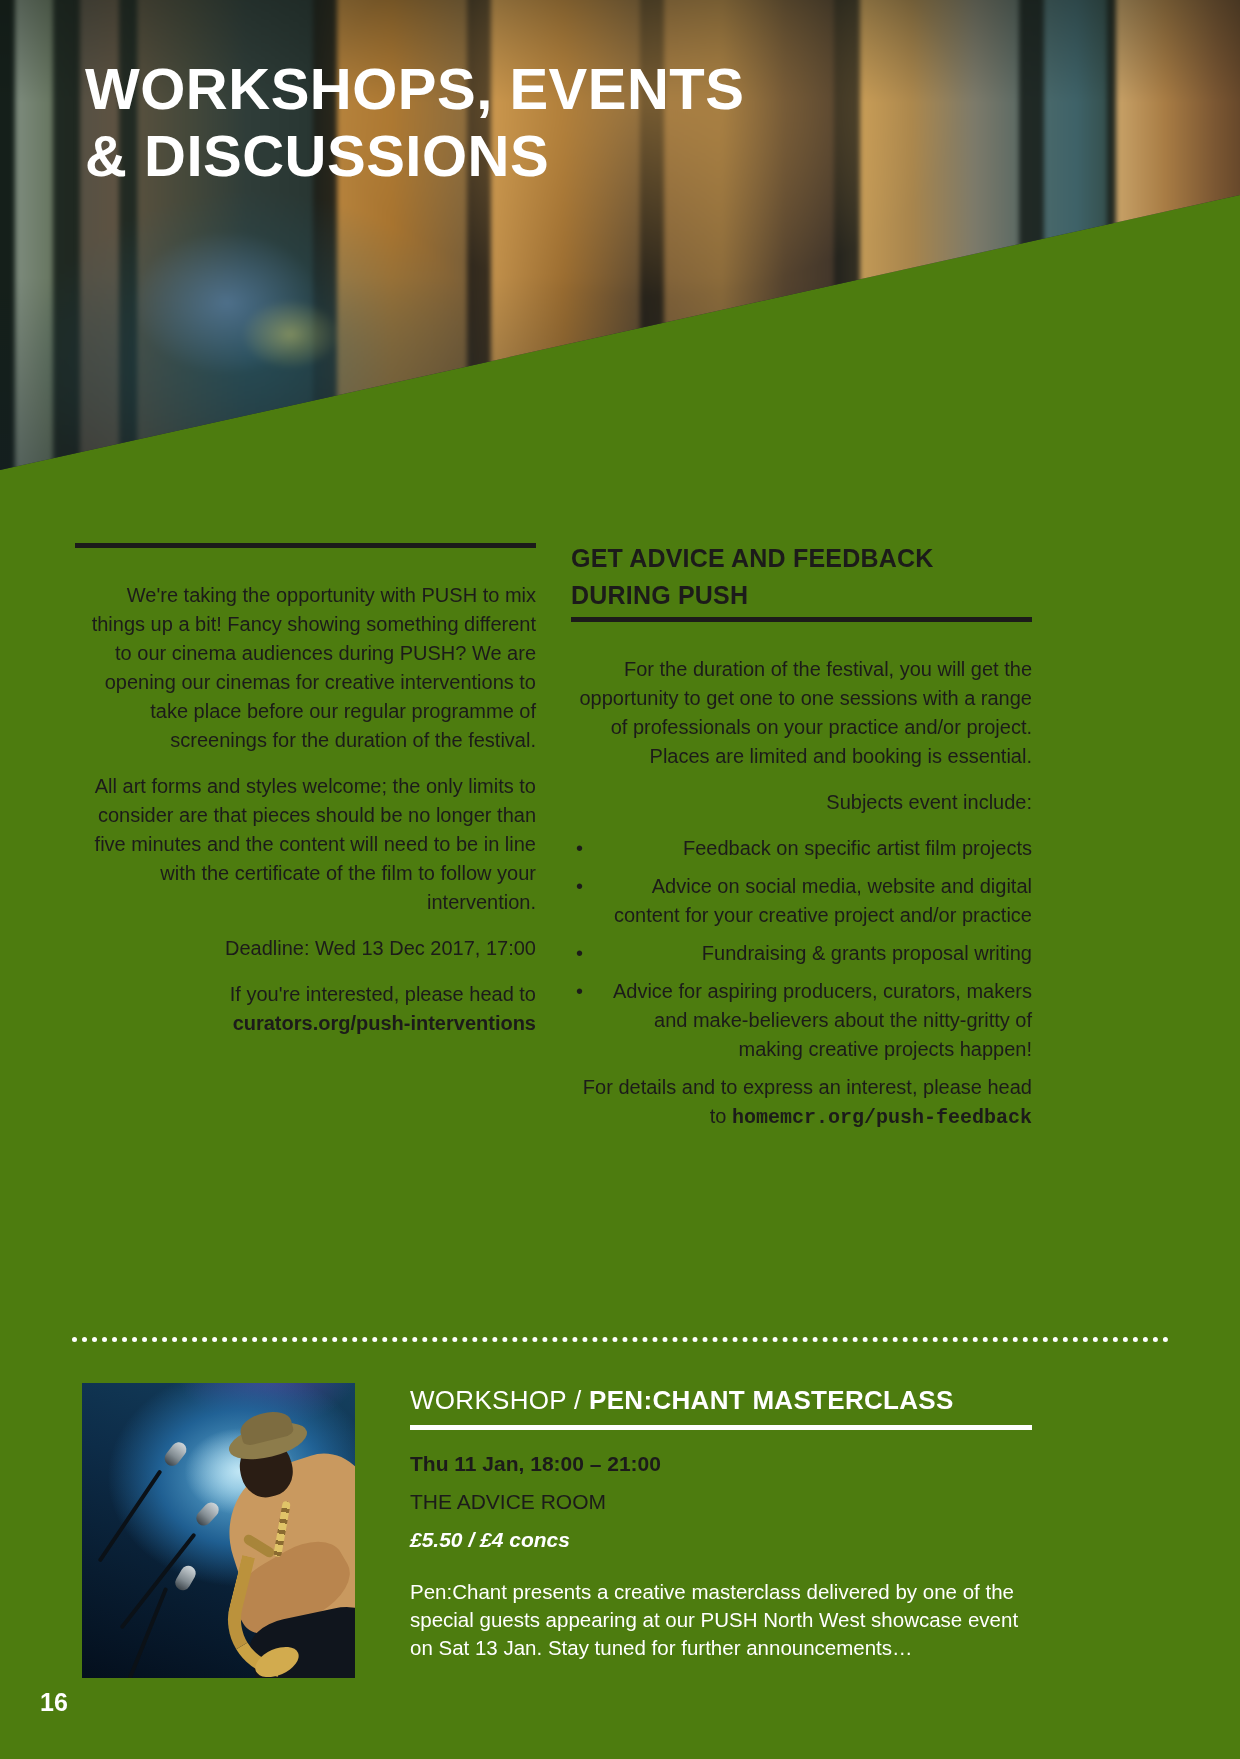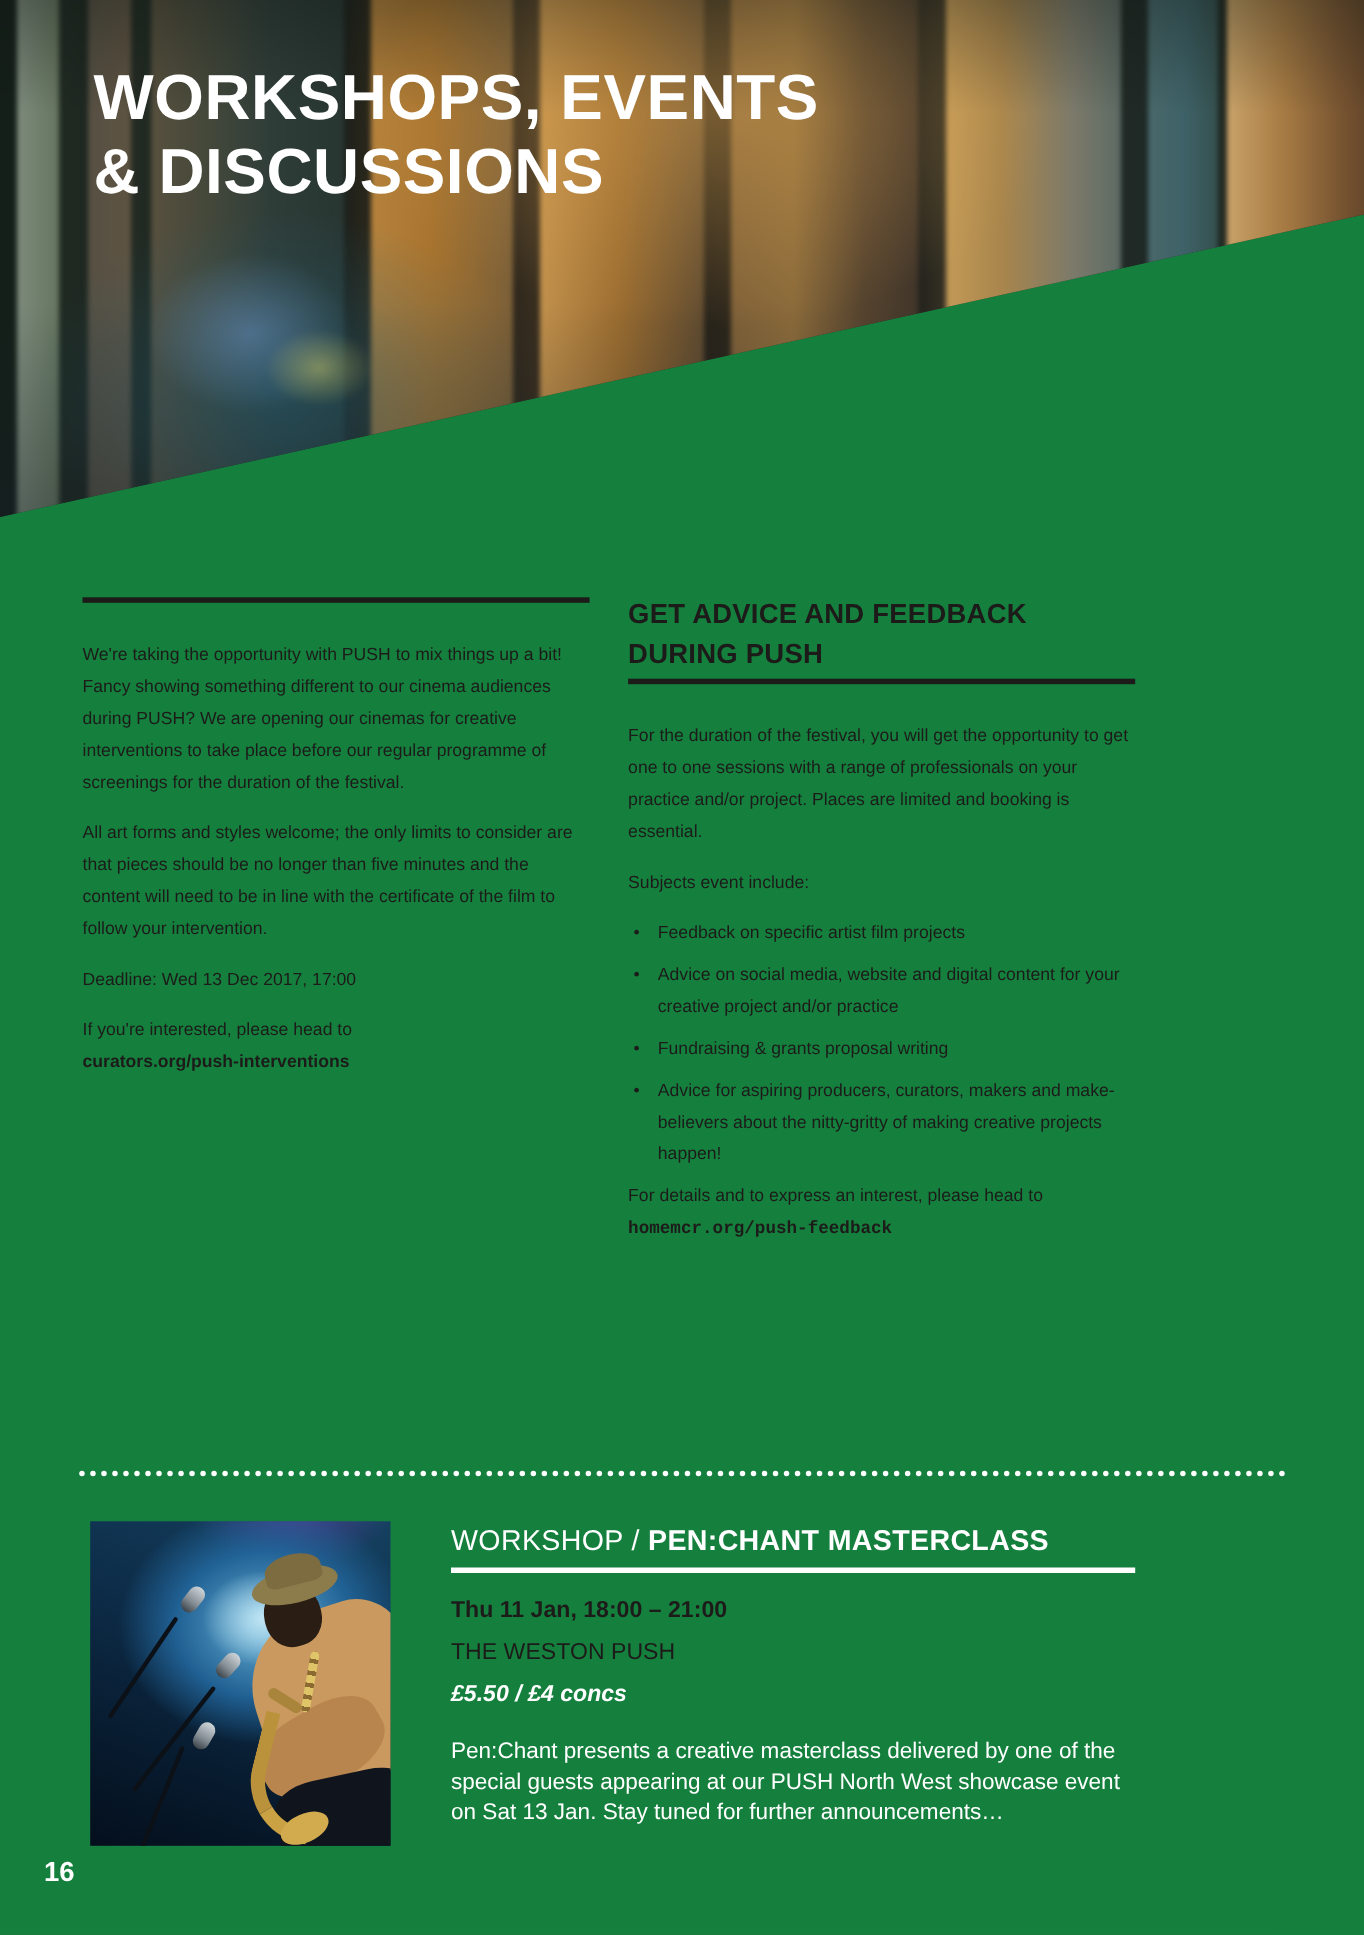--- a/index.html
+++ b/index.html
@@ -1,20 +1,20 @@
 <!DOCTYPE html>
 <html><head>
 <meta charset="utf-8">
 <style>
   * { margin:0; padding:0; box-sizing:border-box; }
   html,body { background:#555; }
   body { font-family:"Liberation Sans", sans-serif; }
   .page {
     position:relative; width:1240px; height:1759px; margin:0 auto;
-    background:#15803d; overflow:hidden;
+    background:#4d7c0f; overflow:hidden;
   }
 
   
   .photo-header {
     position:absolute; left:0; top:0; width:1240px; height:500px;
     background:#26352c;
     clip-path: polygon(0 0, 100% 0, 100% 39%, 0 94%);
   }
   .panes {
     position:absolute; inset:-14px;
@@ -56,21 +56,21 @@
   }
 
   
   .columns {
     position:absolute; left:75px; top:540px; width:957px;
     display:flex; gap:35px; color:#1c1b1a; z-index:2;
   }
   .col { width:461px; }
   .col-heading { font-size:25px; font-weight:700; line-height:37px; letter-spacing:0.2px; min-height:74px; }
   .heading-rule { height:5px; background:#1c1b1a; margin-top:3px; }
-  .col-body { margin-top:33px; font-size:16px; line-height:29px; }
+  .col-body { margin-top:33px; font-size:20px; line-height:29px;text-align:right; }
   .col-body p { margin:0 0 17px; }
   .link-line { display:block; font-weight:700; }
   .inline-link { font-weight:700;font-family:Liberation Mono, monospace; }
   ul.bullets { list-style:none; margin:0 0 0; padding:0; }
   ul.bullets li { position:relative; padding-left:27px; margin-bottom:9px; }
   ul.bullets li::before { content:"\2022"; position:absolute; left:5px; top:0; }
 
   
   .dotted-divider {
     position:absolute; left:72px; top:1337px; width:1097px; height:0;
@@ -198,21 +198,21 @@
     <div class="shape sax-bell"></div>
   </div>
 
   <div class="event-text">
     <div class="event-heading">
       <span class="cat">WORKSHOP / </span><span class="ttl">PEN:CHANT MASTERCLASS</span>
     </div>
     <div class="event-rule"></div>
     <div class="event-details">
       <div class="detail-datetime">Thu 11 Jan, 18:00 – 21:00</div>
-      <div class="detail-venue">THE WESTON PUSH</div>
+      <div class="detail-venue">THE ADVICE ROOM</div>
       <div class="detail-price">£5.50 / £4 concs</div>
     </div>
     <p class="event-desc">Pen:Chant presents a creative masterclass delivered by one of the special guests appearing at our PUSH North West showcase event on Sat 13 Jan. Stay tuned for further announcements…</p>
   </div>
 
   <div class="page-number">16</div>
 
 </div>
 
 </body></html>

